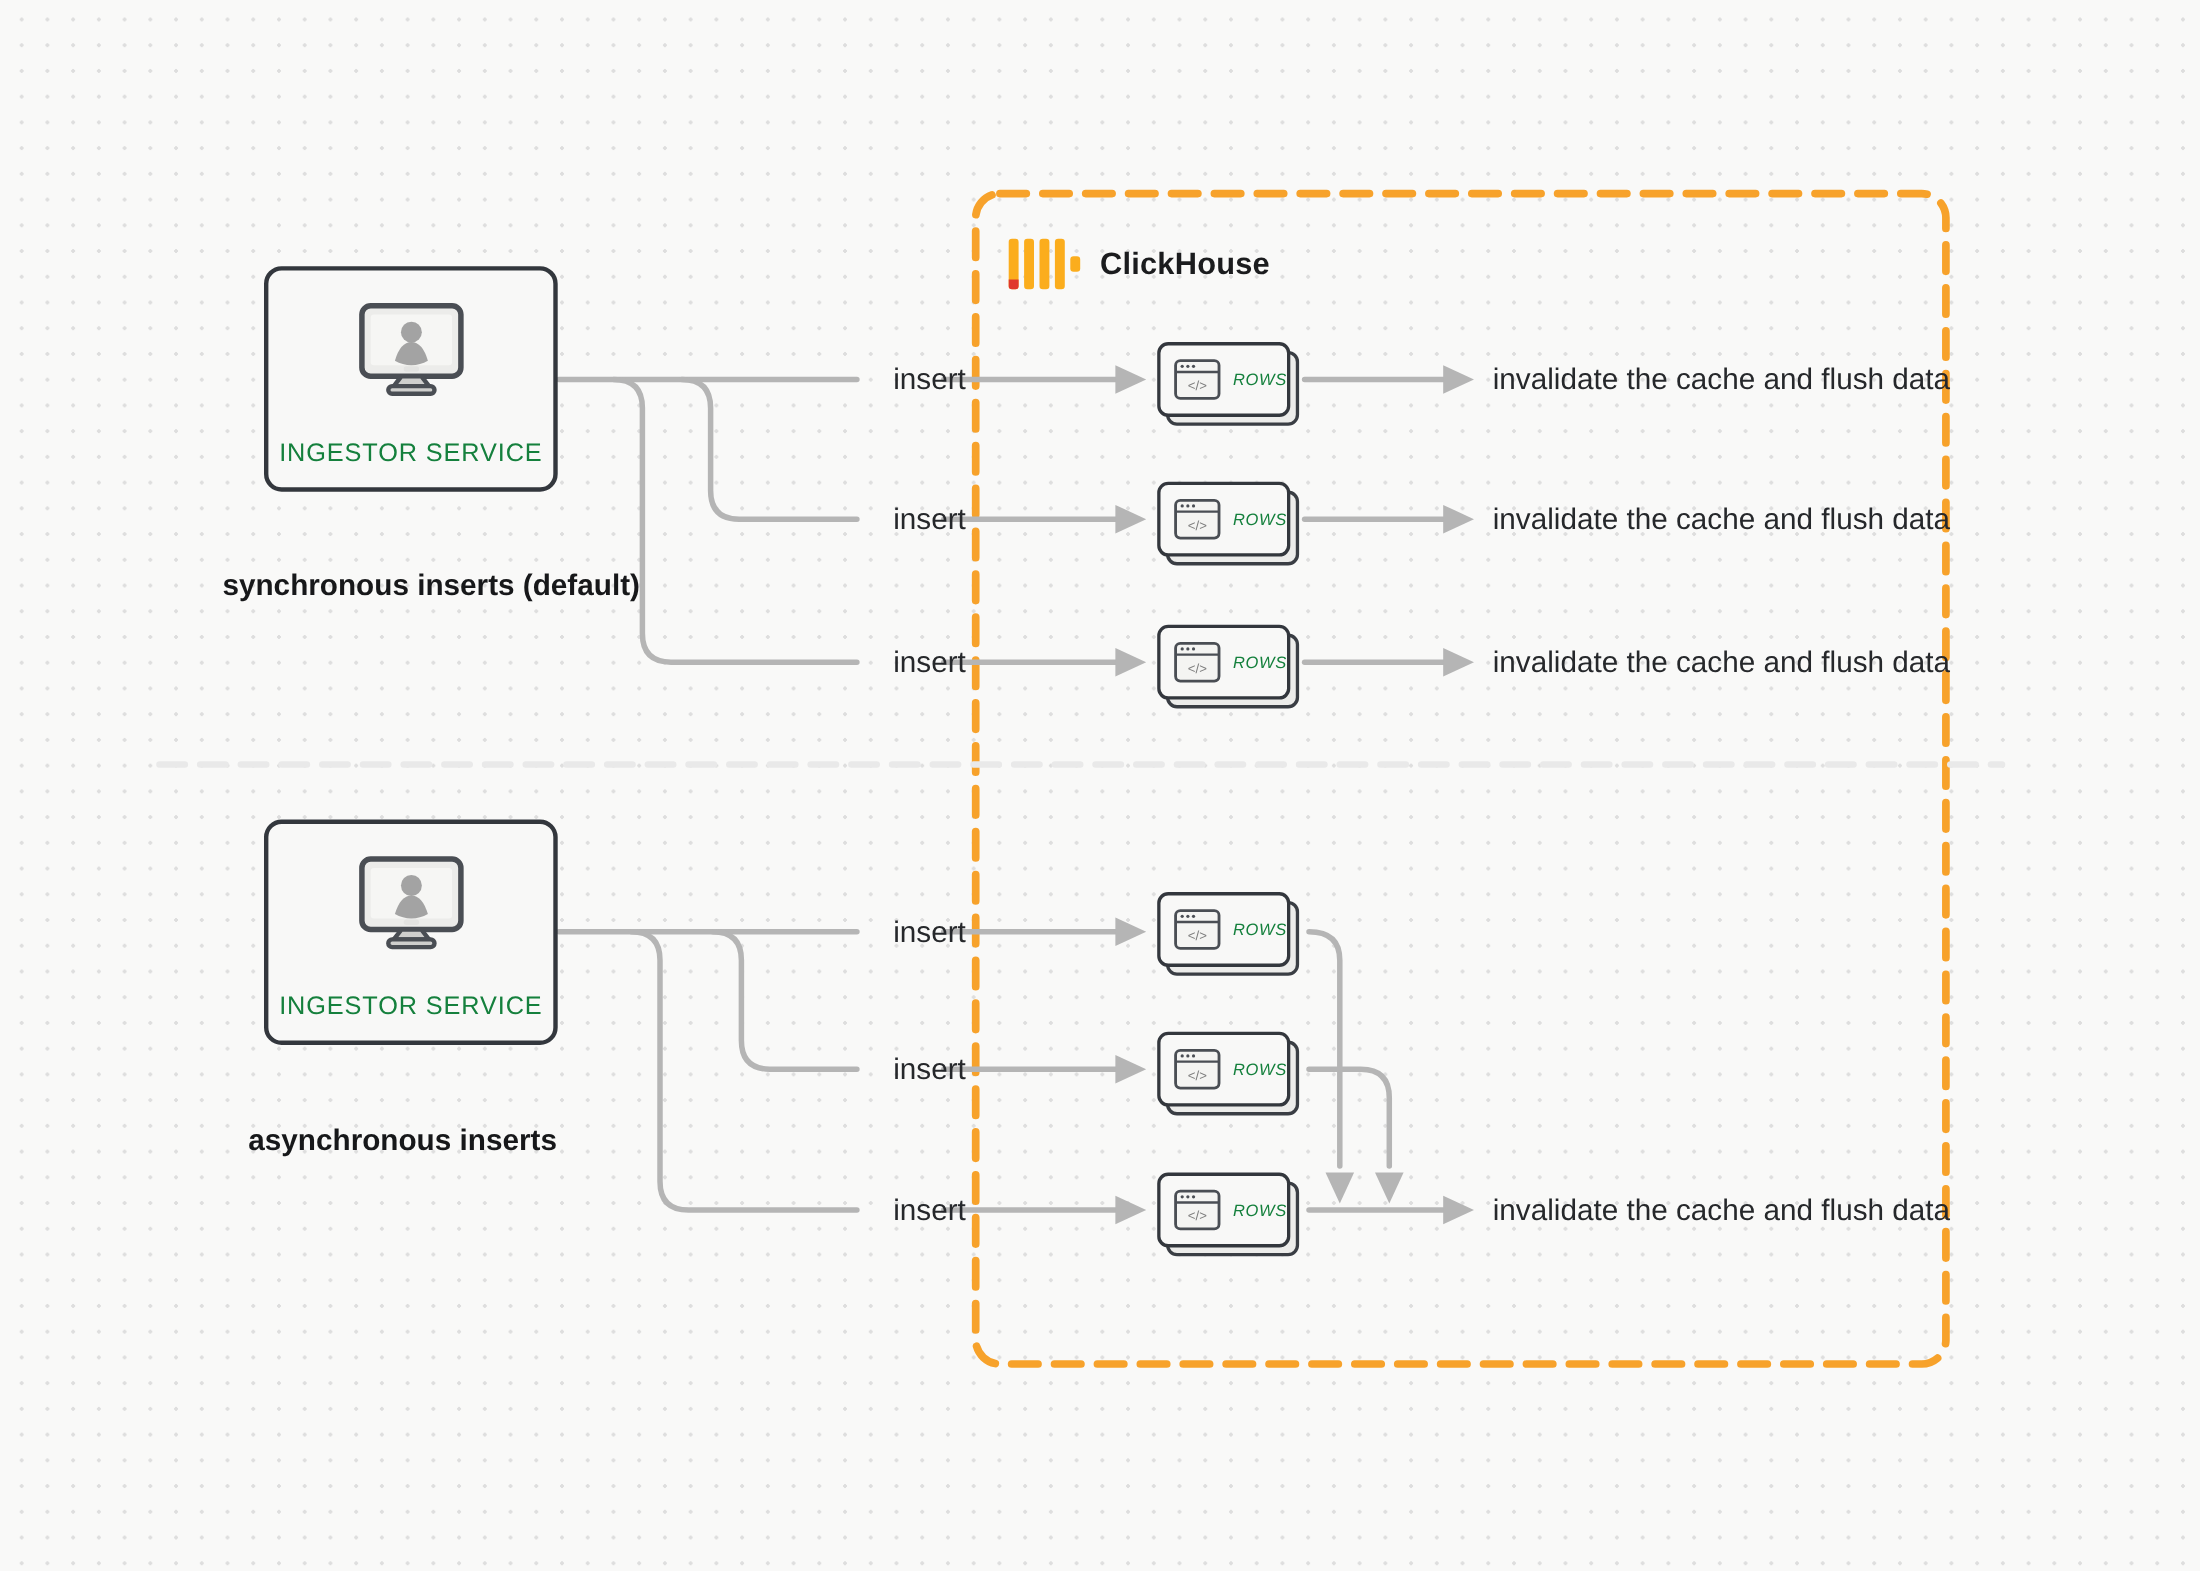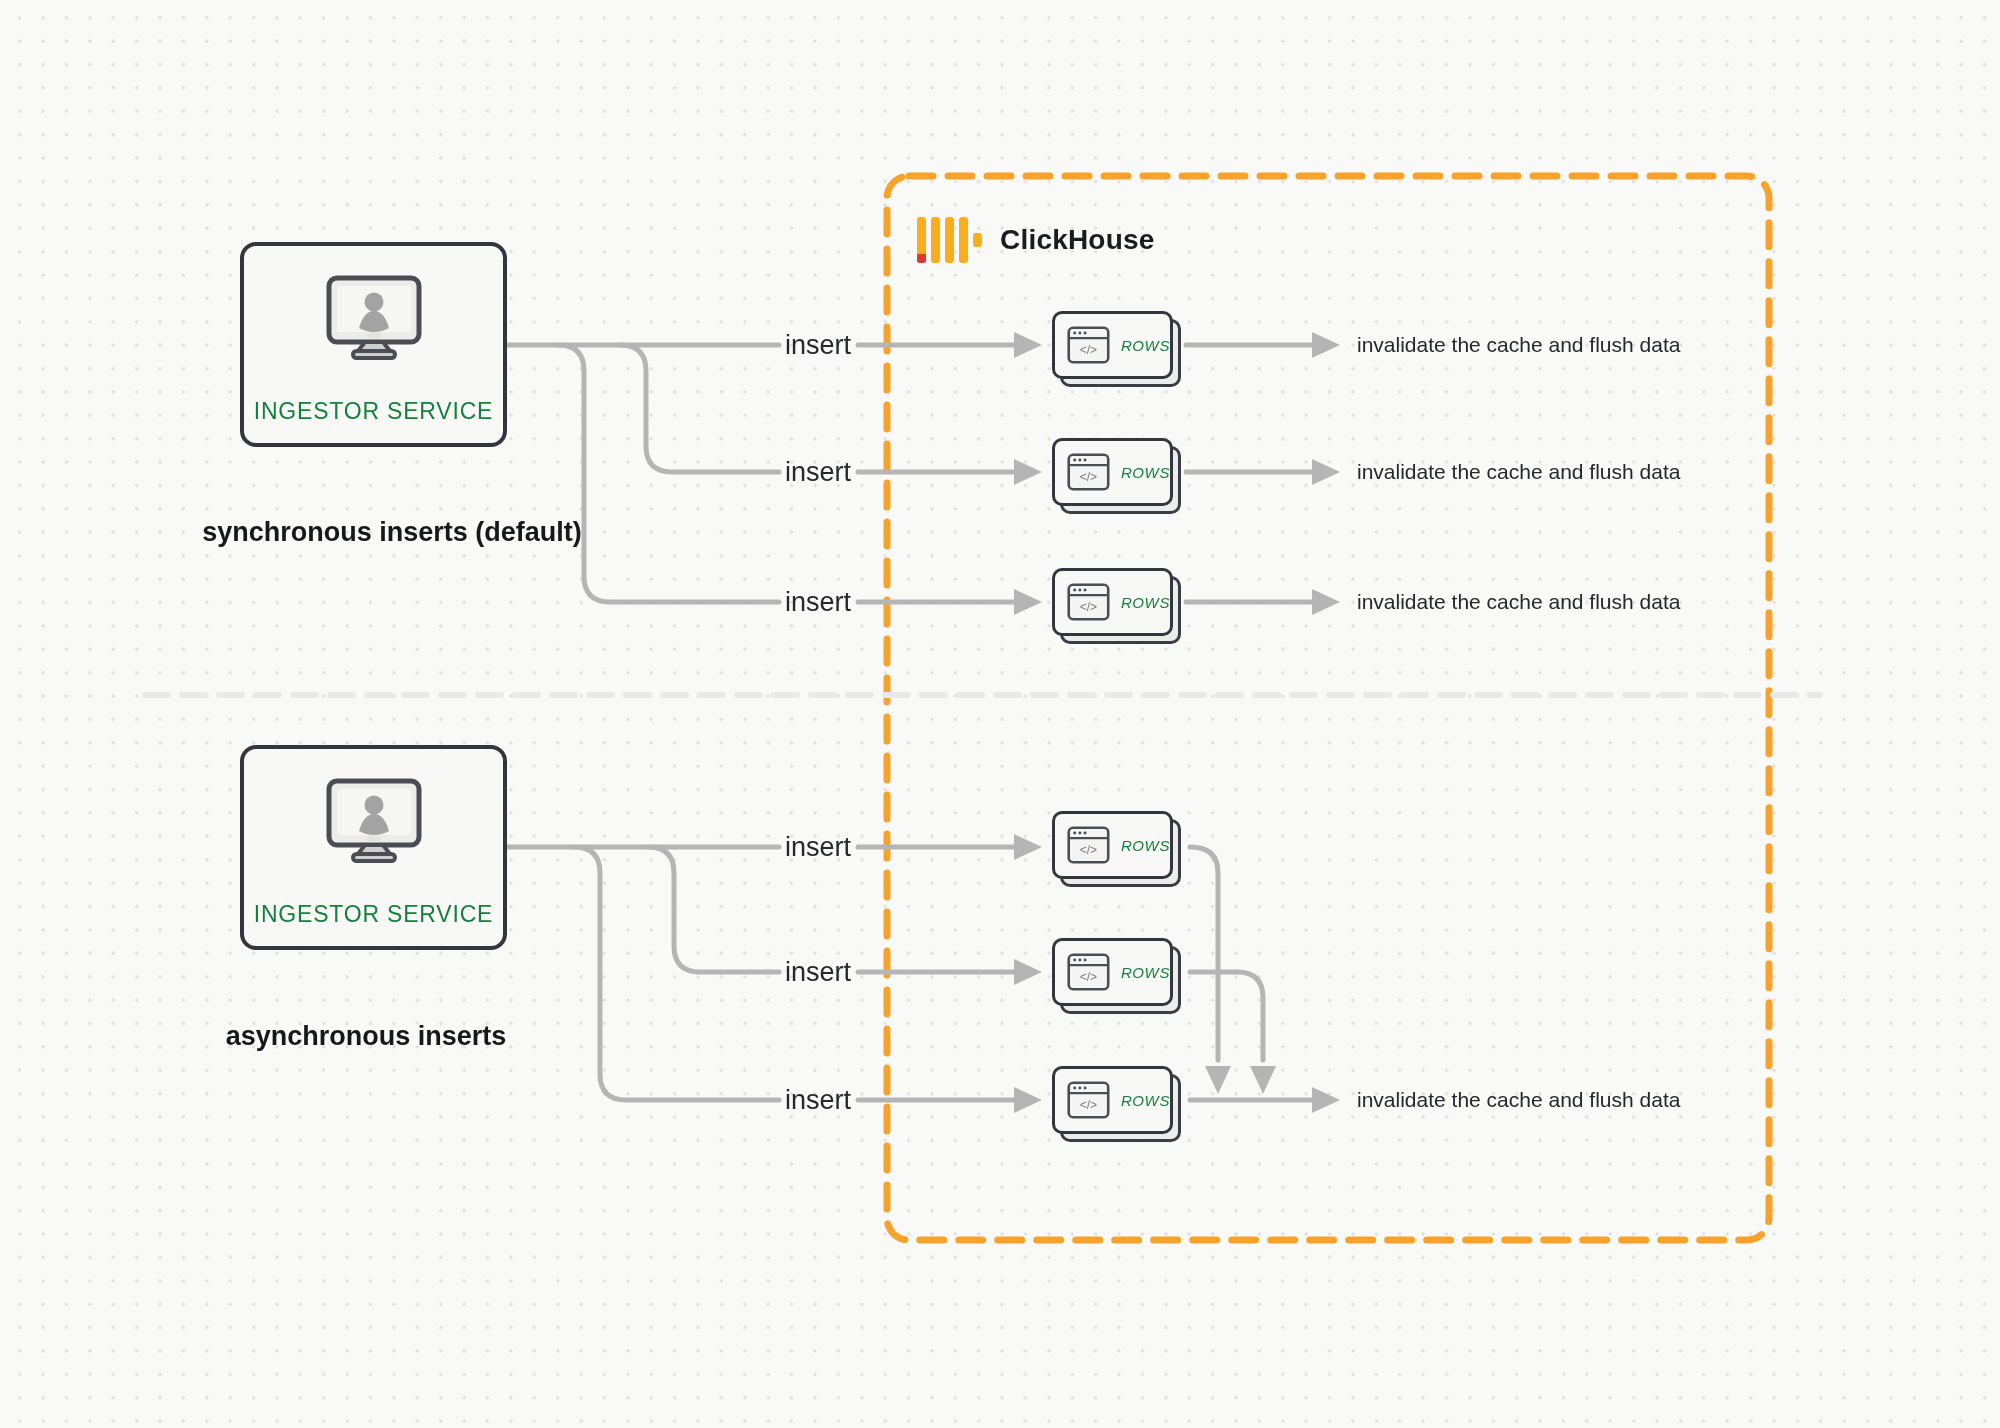--- a/index.html
+++ b/index.html
@@ -26,26 +26,26 @@
   .ingestor .monitor{margin-top:28px;}
 
   
   .caption{
     position:absolute;width:460px;text-align:center;
     font-size:27px;font-weight:700;color:#17181a;
   }
 
   
   .insert-label{
-    position:absolute;width:120px;text-align:center;height:34px;line-height:34px;
+    position:absolute;width:120px;text-align:right;height:34px;line-height:34px;
     font-size:27px;color:#26282b;
   }
   .outcome-label{
     position:absolute;height:34px;line-height:34px;white-space:nowrap;
-    font-size:21px;color:#26282b;
+    font-size:27px;color:#26282b;
   }
 
   
   .ch-header{position:absolute;left:917px;top:214px;height:52px;display:flex;align-items:center;}
   .ch-bars{display:flex;align-items:center;gap:5px;height:46px;}
   .ch-bar{width:9px;height:46px;border-radius:3px;background:#fbad1d;position:relative;}
   .ch-bar.first .red-tip{position:absolute;left:0;bottom:0;width:9px;height:9px;background:#e0382c;border-radius:0 0 3px 3px;}
   .ch-bar.short{height:14px;}
   .ch-text{margin-left:18px;font-size:28px;font-weight:600;color:#1b1c1e;letter-spacing:0.2px;}
 

